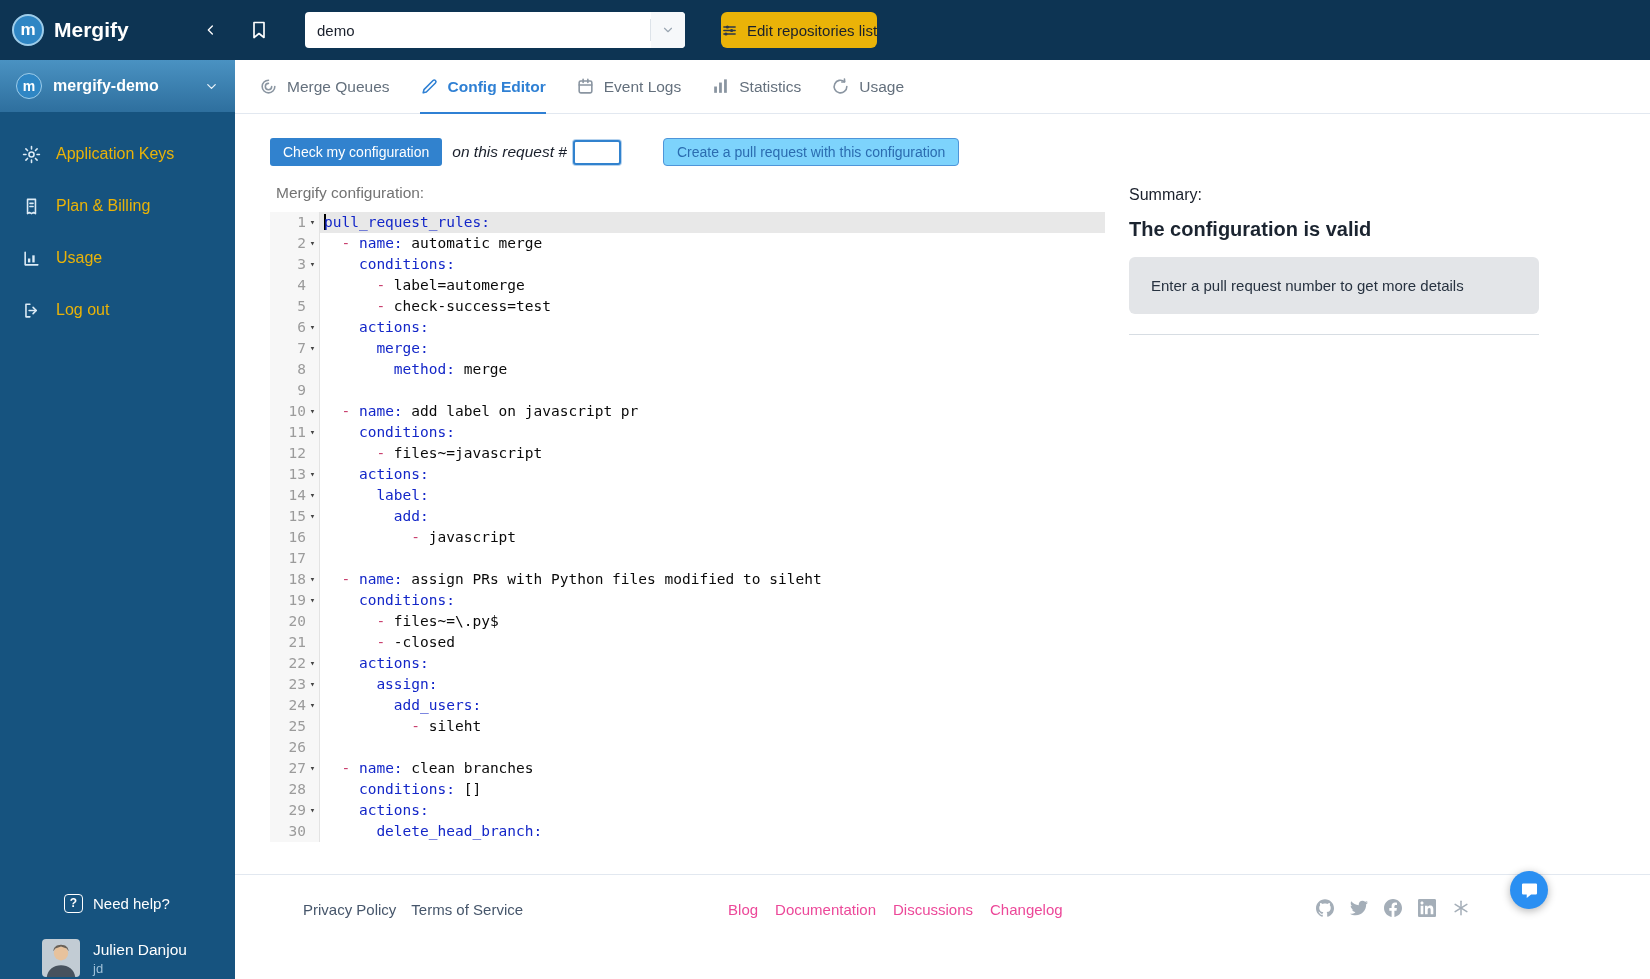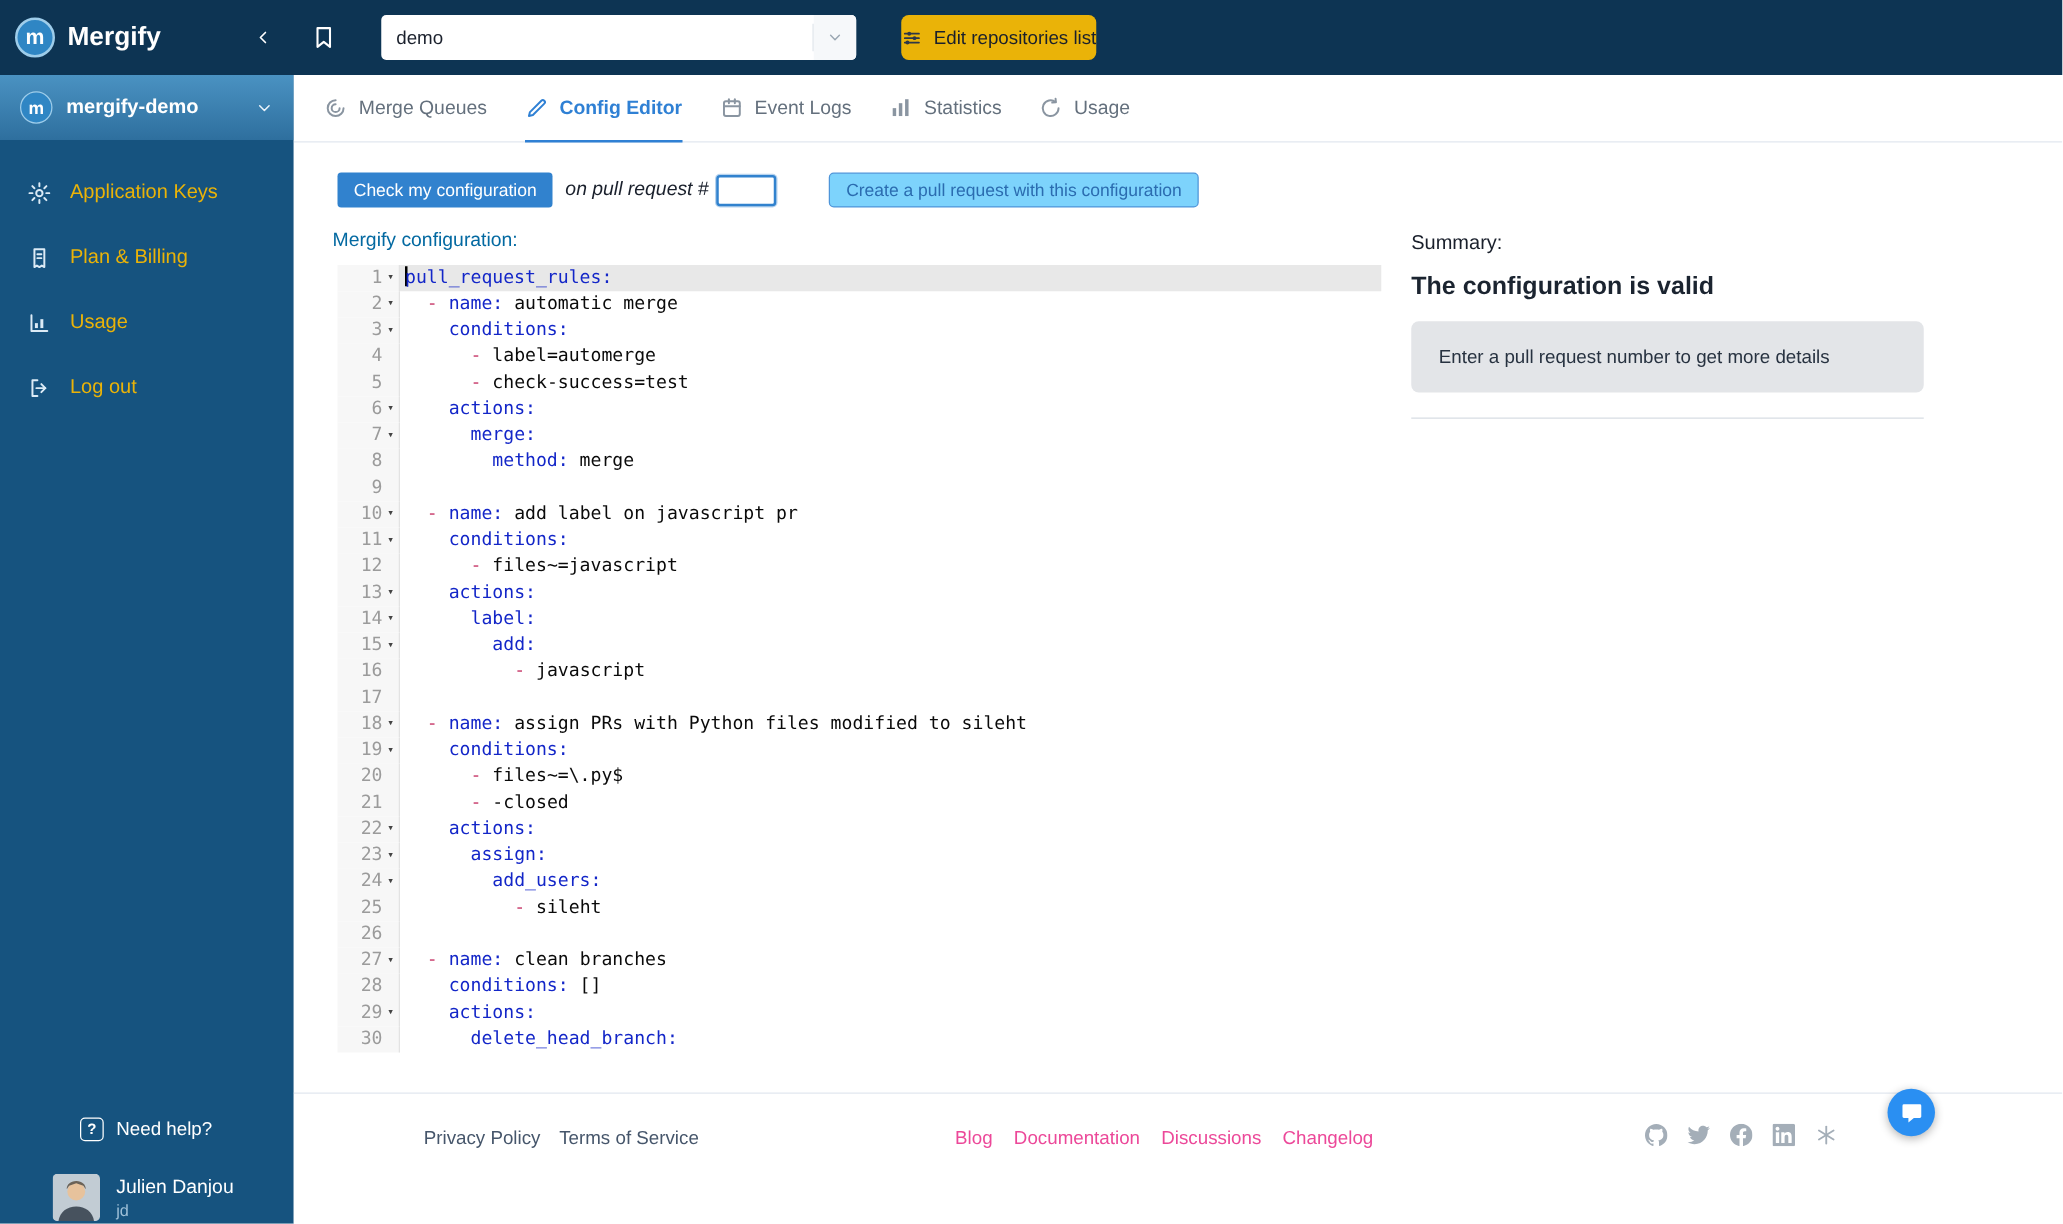--- a/index.html
+++ b/index.html
@@ -80,21 +80,21 @@
   .on-pr { margin-left:10px; font-style:italic; font-size:15.5px; color:#1a202c; }
   .pr-input {
     width:48px; height:25px; margin-left:6px; border:2px solid var(--primary-button,#3182ce);
     border-radius:3px; outline:none; box-shadow:0 0 0 1px rgba(49,130,206,.35); padding:0 6px;
     font-size:14px; font-family:inherit;
   }
   .create-pr-btn {
     margin-left:42px; height:28px; padding:0 13px; border:1px solid #4e95d9; color:#2b6cb0;
     background:#7dd3fc; border-radius:4px; font-size:14px; font-family:inherit;
   }
-  .editor-label { margin:18px 0 10px 31px; font-size:15.5px; color:#0369a1; }
+  .editor-label { margin:18px 0 10px 41px; font-size:15.5px; color:#737373; }
 
   
   .editor { margin-left:35px; width:835px; font-family:"DejaVu Sans Mono", monospace; font-size:14.5px; }
   .cm-row { display:flex; height:21px; line-height:21px; }
   .cm-gutter { width:50px; flex:none; display:flex; background:#f7f7f7; border-right:1px solid #e3e3e3; user-select:none; }
   .cm-num { flex:1; text-align:right; color:#9b9b9b; }
   .cm-fold { width:13px; text-align:center; font-size:9px; color:#444; line-height:21px; }
   .cm-code { flex:1; white-space:pre; padding-left:4px; color:#0a0a0a; }
   .cm-row.active .cm-code { background:var(--active-line-bg,#e8e8e8); }
   .cm-cursor { display:inline-block; width:2px; height:16px; background:#000; vertical-align:-3px; margin-right:-2px; }
@@ -103,21 +103,21 @@
 
   
   .summary { position:absolute; left:894px; top:126px; width:410px; }
   .summary-label { font-size:16px; color:#1a202c; margin-bottom:14px; }
   .summary-status { font-size:20px; font-weight:600; color:#1b2430; margin-bottom:16px; }
   .summary-hint { background:#e3e5e8; border-radius:6px; padding:20px 22px; font-size:15px; color:#273240; }
   .summary-divider { border-bottom:1px solid #d7dde3; margin-top:20px; }
 
   
   .footer { position:absolute; left:0; right:0; bottom:0; height:105px; border-top:1px solid #e2e8f0; background:#fff; }
-  .footer-row { margin-top:24px; display:flex; align-items:center; padding-left:104px; padding-right:180px; font-size:15px; }
+  .footer-row { margin-top:24px; display:flex; align-items:center; padding-left:68px; padding-right:180px; font-size:15px; }
   .legal-links { display:flex; gap:15px; }
   .legal-links a { color:#46566b; text-decoration:none; }
   .site-links { display:flex; gap:17px; margin-left:205px; }
   .site-links a { color:#ec4899; text-decoration:none; }
   .social-links { margin-left:auto; display:flex; gap:16px; align-items:center; }
   .social-links .icon { width:18px; height:18px; color:#a4aeb8; }
 
   .intercom {
     position:absolute; right:102px; bottom:70px; width:38px; height:38px; border-radius:50%;
     background:var(--intercom-blue,#2a8ff2); display:flex; align-items:center; justify-content:center;
@@ -294,21 +294,21 @@
             <path d="M20 12a8 8 0 1 1-3-6.2"></path>
             <polyline points="17 2.5 17.3 6.2 13.6 6.4"></polyline>
           </svg>
         </span>
         <span class="tab-label" data-interactable="false">Usage</span>
       </div>
     </nav>
 
   <div class="toolbar" data-interactable="false">
     <button class="check-btn" data-interactable="true">Check my configuration</button>
-    <span class="on-pr" data-interactable="false">on pull request #</span>
+    <span class="on-pr" data-interactable="false">on this request #</span>
     <input class="pr-input" data-interactable="true" value="" style="">
     <button class="create-pr-btn" data-interactable="true">Create a pull request with this configuration</button>
   </div>
 
   <div class="editor-label" data-interactable="false">Mergify configuration:</div>
 
   <div class="editor" data-interactable="true">
     <div id="code-lines" data-interactable="false">
         <div class="cm-row active" data-interactable="true">
           <span class="cm-gutter" data-interactable="false">

